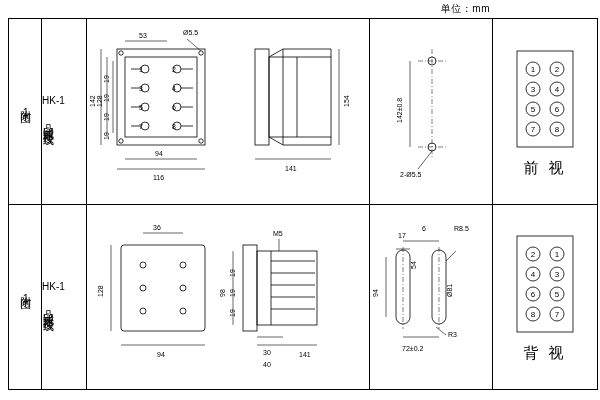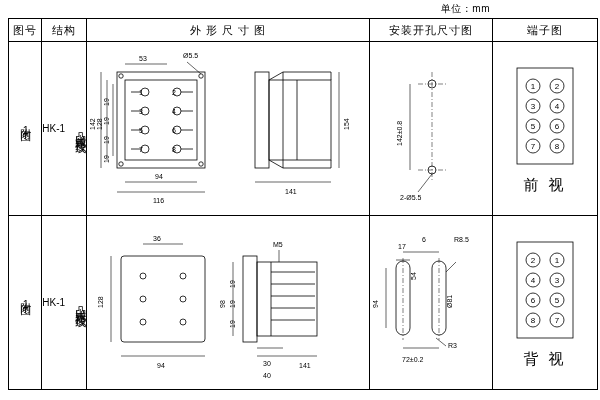--- a/index.html
+++ b/index.html
@@ -67,21 +67,22 @@
     display: flex;
     align-items: center;
     justify-content: center;
     height: 100%;
   }
   .struct-cell {
     position: relative;
   }
   .struct-inner {
     display: flex;
-    align-items: center;
+    flex-direction: column;
+    align-items: flex-start;
     justify-content: center;
     height: 100%;
     gap: 9px;
   }
   .struct-code { font-size: 10px; }
   .cellbox { position: relative; height: 100%; width: 100%; }
   svg { display: block; }
   .term-caption {
     font-size: 15px;
     letter-spacing: 3px;
@@ -97,27 +98,20 @@
 </style>
 </head>
 <body>
 
 <div class="page">
 
   <div class="unit-note">单位：mm</div>
 
   <table class="main">
     <tbody>
-        <tr>
-      <th class="hdr col-no">图号</th>
-      <th class="hdr col-struct">结构</th>
-      <th class="hdr col-outline">外 形 尺 寸 图</th>
-      <th class="hdr col-mount">安装开孔尺寸图</th>
-      <th class="hdr col-term">端子图</th>
-    </tr>
 
     <tr style="height:172px;">
       <td class="col-no">
         <div class="vert-wrap">
               <span class="vert">附图1</span>
             </div>
       </td>
       <td class="col-struct struct-cell">
         <div class="struct-inner">
           <span class="struct-code">HK-1</span>

